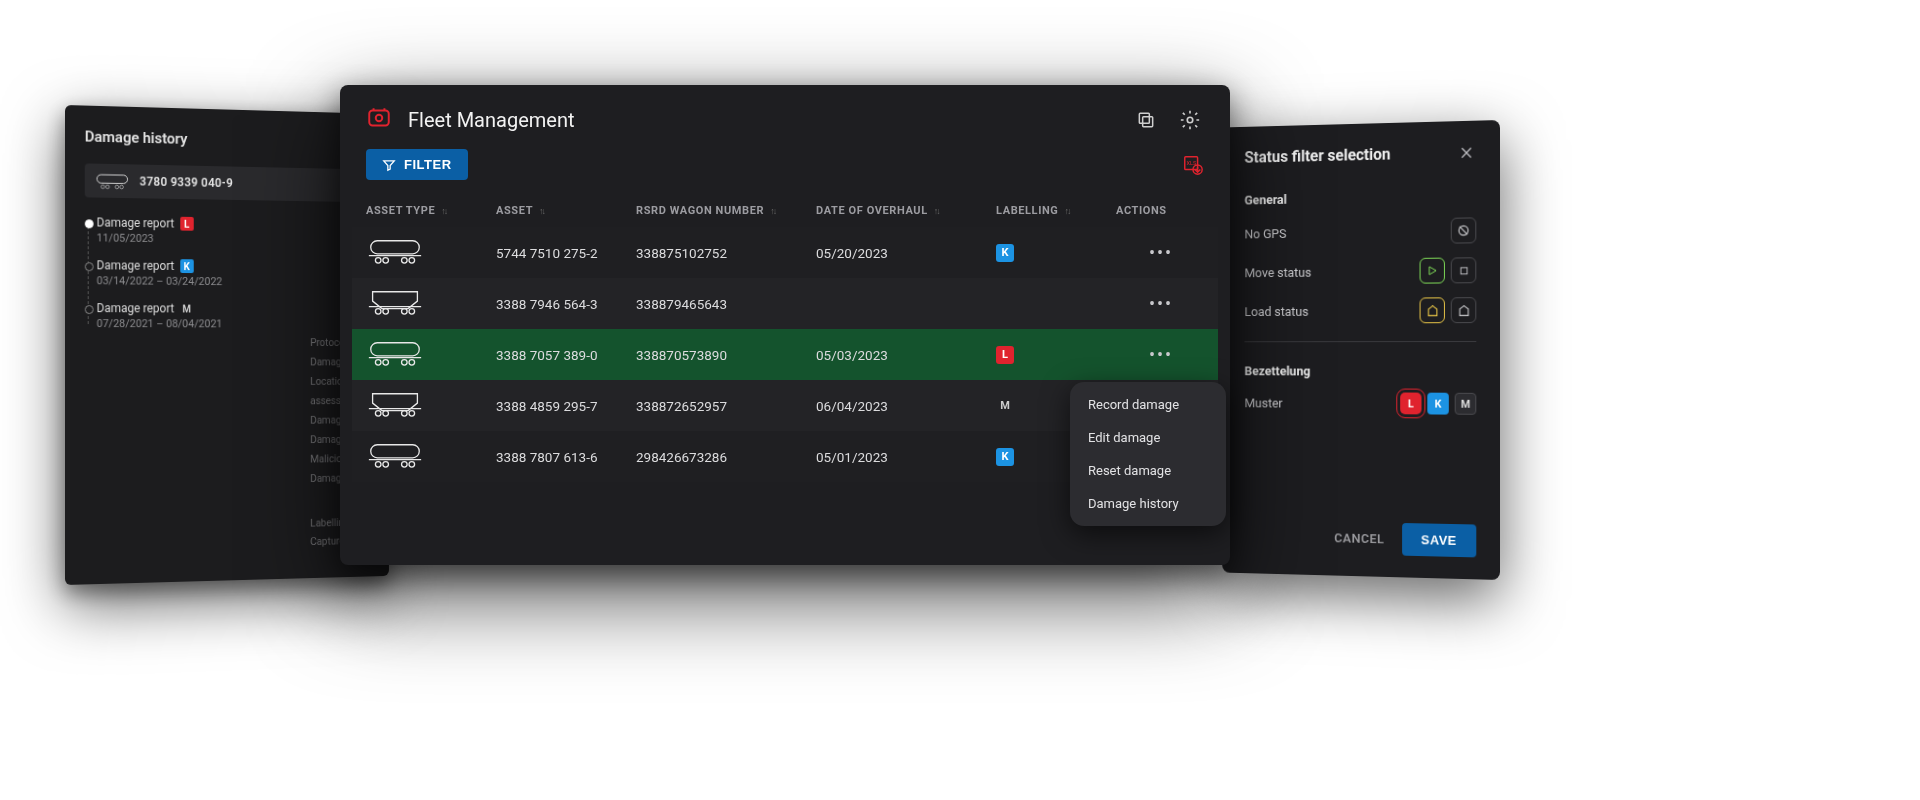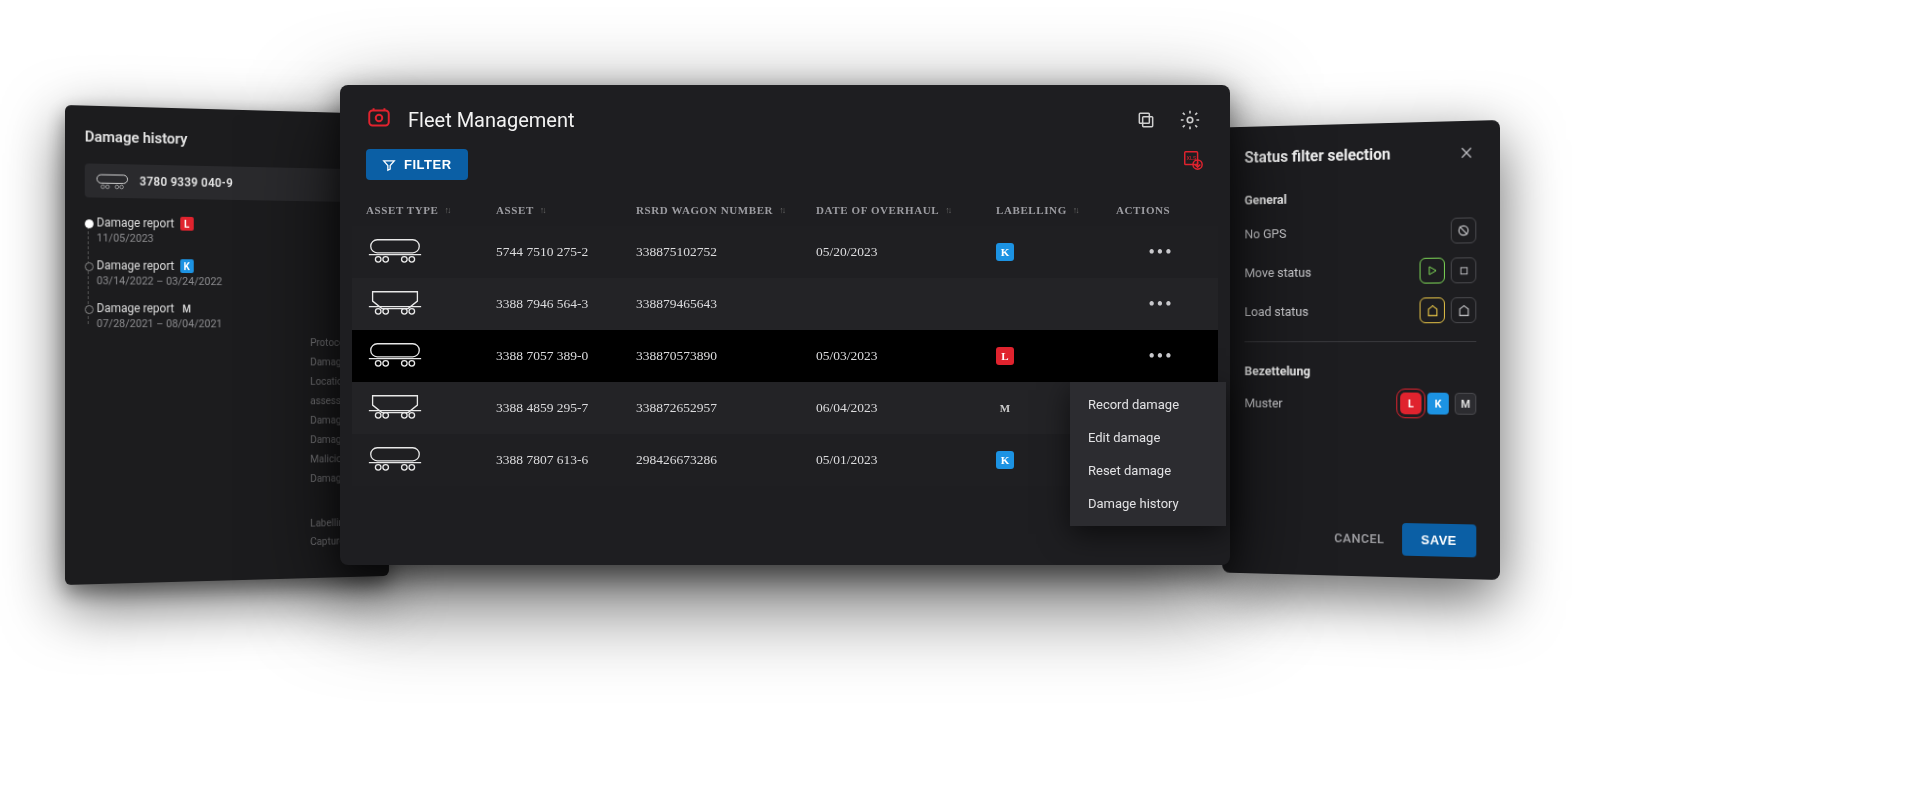--- a/index.html
+++ b/index.html
@@ -71,50 +71,50 @@
     display:flex; align-items:center; gap:16px;
     padding:20px 26px 10px;
   }
   .c-header .brand-icon { color:#e0232e; }
   .c-header h1 { font-size:20px; font-weight:400; color:#f2f2f2; flex:1;}
   .c-header .hicon {
     width:28px; height:28px; display:flex; align-items:center; justify-content:center;
     color:#cfcfcf; cursor:pointer;
   }
   .c-toolbar {
-    display:flex; align-items:flex-start; padding:4px 26px 14px; gap:1px;
+    display:flex; align-items:flex-end; padding:4px 26px 14px; gap:1px;
   }
   .filter-btn {
     display:inline-flex; align-items:center; gap:8px;
     background:#0b5fa5; color:#fff; font-size:13px; font-weight:700;
     letter-spacing:0.5px; padding:8px 16px; border-radius:4px; border:none; cursor:pointer;
   }
   .xls-icon { margin-left:auto; color:#e0232e; cursor:pointer;}
-  .table { width:calc(100% - 24px); margin:0 12px;font-family:Liberation Serif, serif;  }
+  .table { width:calc(100% - 24px); margin:0 12px;  }
   .thead, .trow { display:grid; grid-template-columns: 130px 140px 180px 180px 120px 90px; align-items:center;}
   .thead {
     padding:10px 14px; font-size:11px; font-weight:700; letter-spacing:0.6px;
     color:#9c9ca1; text-transform:uppercase;
   }
   .th { display:flex; align-items:center; gap:6px; }
   .sort-icon { color:#666; font-size:9px; letter-spacing:-2px;}
   .trow {
     padding:10px 14px; font-size:13.5px; color:#dcdcde;
     background:#232326;
   }
   .trow:nth-child(odd){ background:#1f1f22; }
-  .trow.hl { background:#000000; }
+  .trow.hl { background:#14532d; }
   .wagon-svg { stroke:#e8e8e8; fill:none; stroke-width:1.4;}
   .cell-label .badge { width:18px; height:18px; font-size:11px; border-radius:3px;}
   .cell-actions { display:flex; justify-content:center; font-size:18px; letter-spacing:2px; color:#c8c8cc; cursor:pointer;}
 
   
   .ctx {
     position:absolute; left:1070px; top:382px;
-    background:#2c2c30; border-radius:0; width:156px;
+    background:#2c2c30; border-radius:14px; width:156px;
     box-shadow:0 8px 28px rgba(0,0,0,0.6);
     padding:6px 0; z-index:30;
   }
   .ctx-item { padding:9px 18px; font-size:13px; color:#e2e2e4; cursor:pointer;}
 
   
   .right-panel {
     position:absolute; left:1210px; top:120px;
     width:290px; height:460px;
     background:#1d1d20; border-radius:8px;

